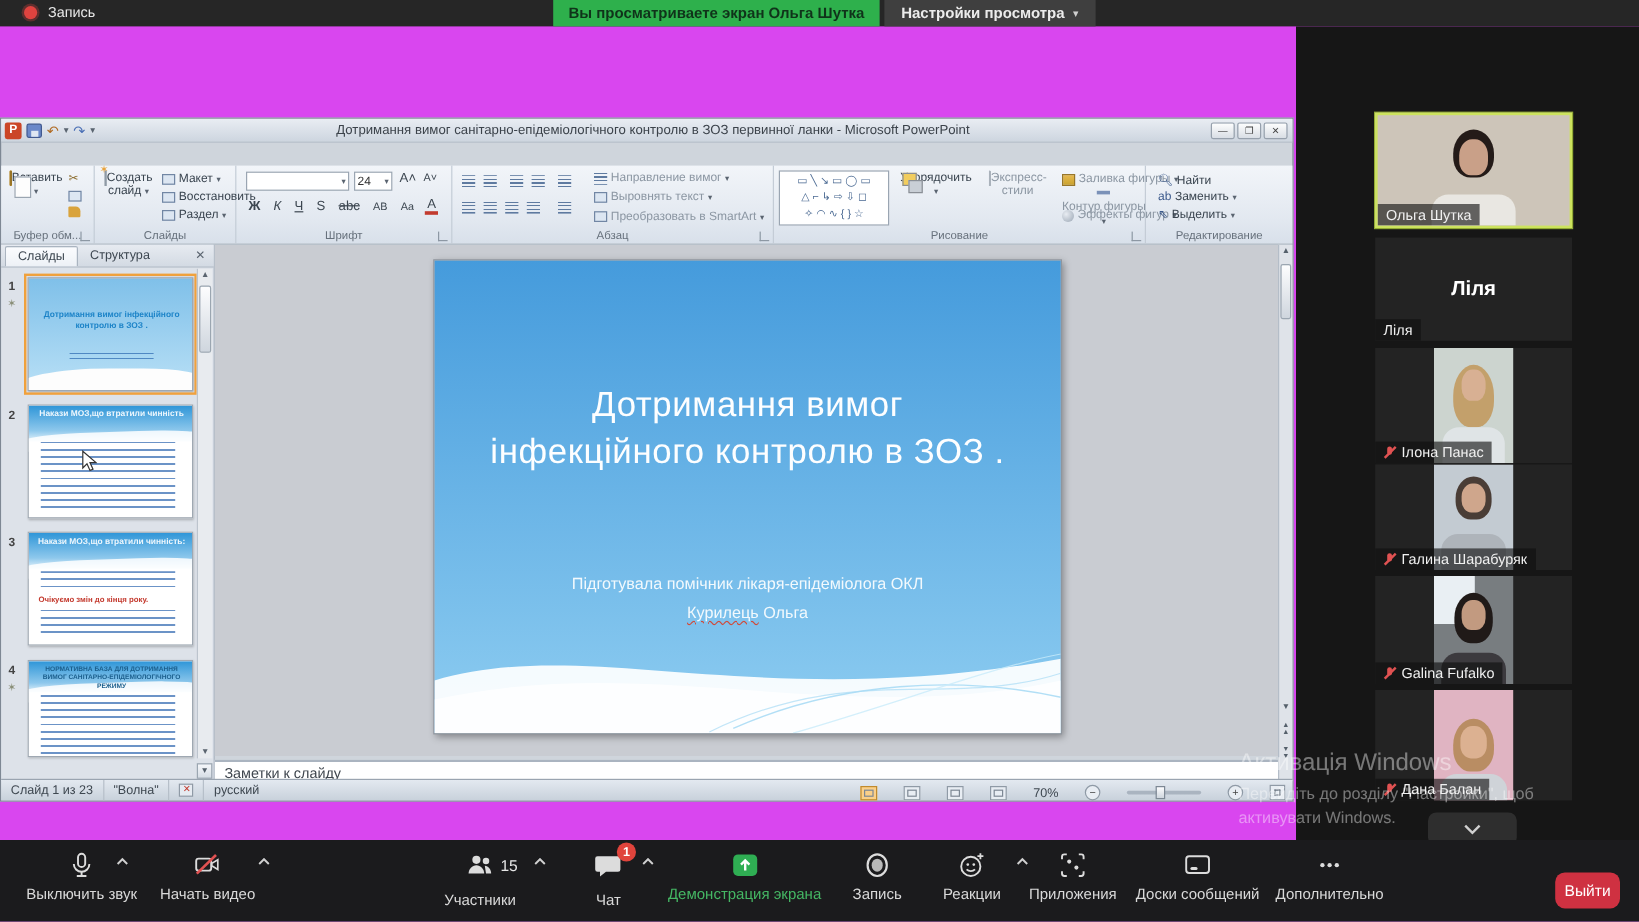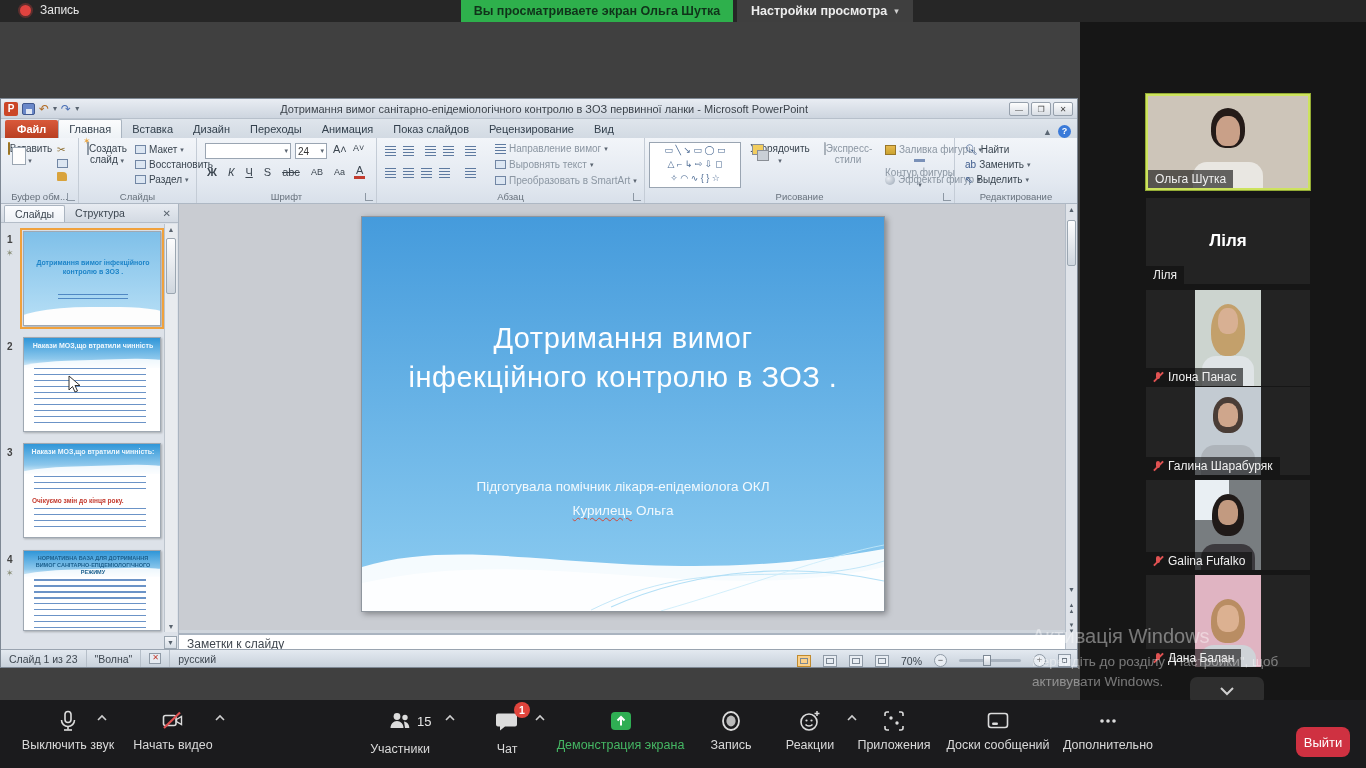--- a/index.html
+++ b/index.html
@@ -1,17 +1,17 @@
 <!DOCTYPE html>
 <html><head>
 <meta charset="utf-8">
 <style>
   * { margin:0; padding:0; box-sizing:border-box; }
   body { background:#000; font-family:"Liberation Sans","DejaVu Sans",sans-serif; }
-  .screen { position:relative; width:1366px; height:768px; background:#404040; overflow:hidden; }
+  .screen { position:relative; width:1366px; height:768px; background:#d946ef; overflow:hidden; }
 
   
   .ztop { position:absolute; left:0; top:0; width:1366px; height:22px; background:#262626; z-index:6; }
   .rec { position:absolute; left:20px; top:3px; display:flex; align-items:center; gap:9px; }
   .rec-dot { width:11px; height:11px; border-radius:50%; background:#e0433f; box-shadow:0 0 0 2px rgba(224,67,63,.3); }
   .rec-label { color:#e8e8e8; font-size:12px; }
   .green-banner { position:absolute; left:461px; top:0; width:272px; height:22px; background:#2eb04c; color:#10331a; font-size:12.5px; font-weight:bold; display:flex; align-items:center; justify-content:center; }
   .view-settings { position:absolute; left:737px; top:0; height:22px; padding:0 14px; background:#3f3f3f; color:#ececec; font-size:12.5px; font-weight:bold; display:flex; align-items:center; gap:7px; }
   .vs-caret { font-size:9px; color:#cfcfcf; }
 
@@ -98,21 +98,21 @@
   .notes { position:absolute; left:178px; top:429px; width:888px; height:18px; background:#fff; border-top:2px solid #aab4c0; font-size:12px; color:#3f464e; padding:2px 8px; }
   .vscroll { position:absolute; right:0; top:0; width:12px; height:447px; background:#dfe3e9; border-left:1px solid #b4bdc8; }
   .vs-arrow { position:absolute; left:0; width:11px; text-align:center; font-size:7px; color:#55606b; }
   .vs-thumb { position:absolute; left:1px; top:16px; width:9px; height:46px; background:linear-gradient(#fdfdfe,#cfd6de); border:1px solid #9ba6b1; border-radius:2px; }
   .vs-dbl { position:absolute; left:0; width:11px; text-align:center; font-size:6px; color:#55606b; line-height:6px; }
 
   .statusbar { position:absolute; left:0; bottom:0; width:100%; height:18px; background:linear-gradient(#e3e9f0,#c8d1db); border-top:1px solid #9aa4b0; display:flex; align-items:flex-end; font-size:10.5px; color:#3e4750; }
   .sb-item { padding:0 8px; border-right:1px solid #b6bfc9; height:100%; display:flex; align-items:center; gap:4px; }
   .spell-ic { position:relative; width:12px; height:11px; background:#e6ebf1; border:1px solid #8f9aa6; }
   .spell-ic::after { content:"✕"; position:absolute; left:2px; top:-1px; font-size:8px; color:#c23b2e; }
-  .sb-right { margin-left:auto; display:flex; align-items:center; gap:12px; padding-right:6px; }
+  .sb-right { margin-left:auto; display:flex; align-items:center; gap:22px; padding-right:6px; }
   .view-ic { width:14px; height:12px; border:1px solid #8f9aa6; background:#e8edf3; position:relative; }
   .view-ic.on { background:#fbd089; border-color:#c08a2e; }
   .view-ic::after { content:""; position:absolute; left:2px; top:2px; right:2px; bottom:2px; border:1px solid #7d8894; }
   .zslider { width:62px; height:3px; background:#aab4c0; position:relative; border-radius:2px; }
   .zthumb { position:absolute; left:24px; top:-4px; width:8px; height:11px; background:linear-gradient(#fdfdfe,#cfd6de); border:1px solid #7d8894; }
   .zbtn { width:13px; height:13px; border:1px solid #8f9aa6; border-radius:50%; background:#e8edf3; font-size:9px; line-height:11px; text-align:center; color:#444; }
   .fit-ic { width:13px; height:13px; border:1px solid #8f9aa6; background:#e8edf3; position:relative; }
   .fit-ic::after { content:""; position:absolute; left:3px; top:3px; right:3px; bottom:3px; border:1px dashed #6a7580; }
 
   
@@ -180,35 +180,20 @@
         <span class="qat-caret">▾</span>
       </div>
       <div class="ppt-title">Дотримання вимог санітарно-епідеміологічного контролю в ЗОЗ первинної ланки  -  Microsoft PowerPoint</div>
       <div class="win-btns">
         <span class="win-btn">—</span>
         <span class="win-btn">❐</span>
         <span class="win-btn">✕</span>
       </div>
     </div>
 
-    <div class="ppt-tabs">
-      <span class="tab tab-file">Файл</span>
-      <span class="tab tab-active">Главная</span>
-      <span class="tab">Вставка</span>
-      <span class="tab">Дизайн</span>
-      <span class="tab">Переходы</span>
-      <span class="tab">Анимация</span>
-      <span class="tab">Показ слайдов</span>
-      <span class="tab">Рецензирование</span>
-      <span class="tab">Вид</span>
-      <span class="tabs-right">
-        <span class="rib-min">▲</span>
-        <span class="rib-help">?</span>
-      </span>
-    </div>
 
     <div class="ribbon">
 
       <div class="rgroup" style="left:0;width:78px;">
         <div class="bigbtn" style="left:6px;top:5px;width:46px;">
           <span class="clip-icon"></span>
           <span>Вставить</span>
           <span class="caret">▾</span>
         </div>
         <span style="position:absolute;left:56px;top:6px;font-size:10px;color:#8a6a2a;">✂</span>

